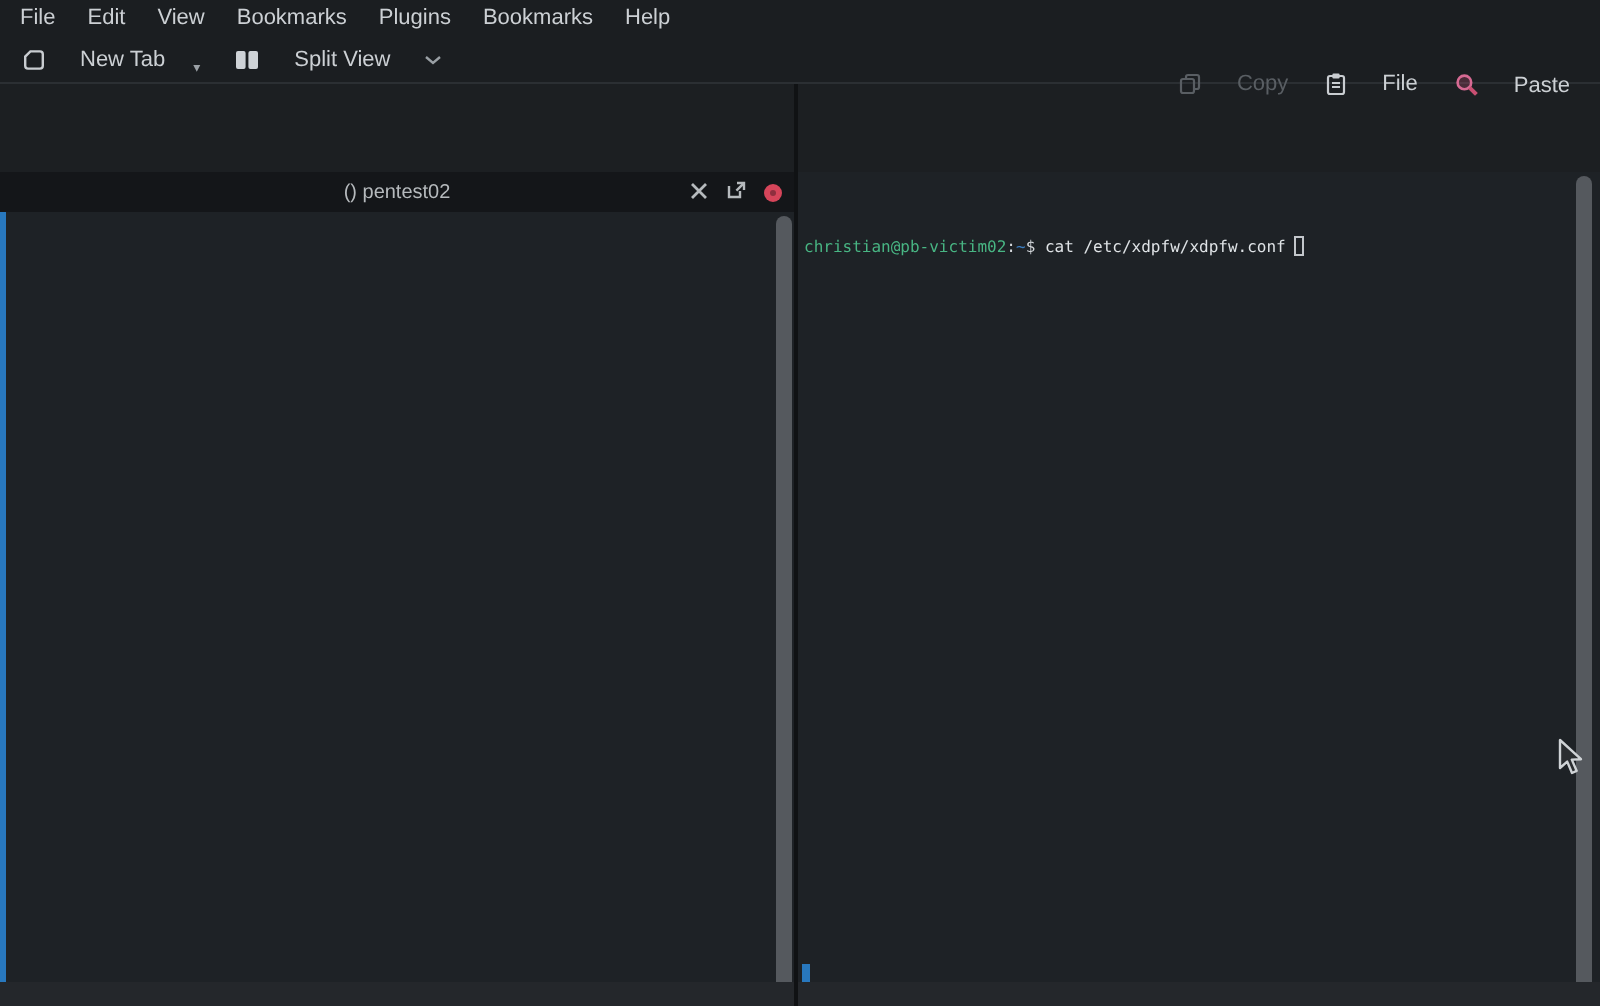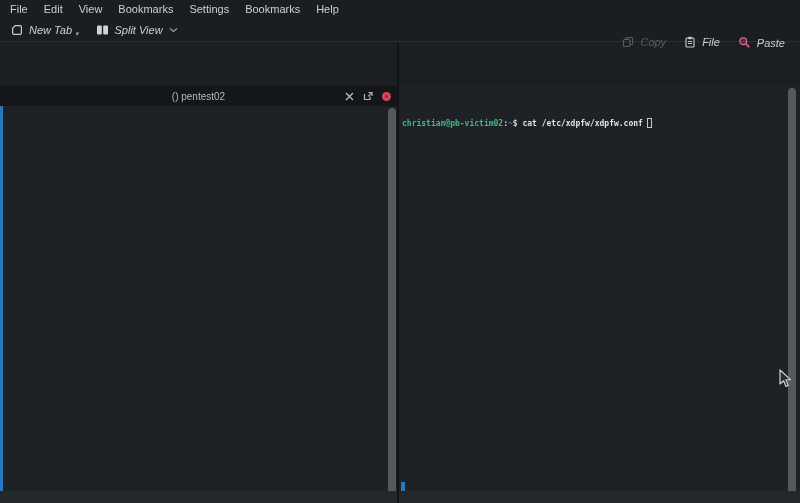--- a/index.html
+++ b/index.html
@@ -17,21 +17,21 @@
     font-size:11px; color:#ccd0d4;
   }
   .menu-item { padding:1px 8px; cursor:default; }
   
   .toolbar {
     height:24px; display:flex; align-items:center;
     background:#1b1e21; position:relative; padding-left:4px;
     font-size:11px; color:#ccd0d4;
     border-bottom:1px solid #2b2f33;
   }
-  .tool-btn { display:flex; align-items:center; gap:6px; padding:2px 7px;font-style:italic; }
+  .tool-btn { display:flex; align-items:center; gap:17px; padding:2px 7px; }
   .tool-btn svg { display:block; }
   .toolbar-right { position:absolute; right:8px; top:16px; height:100%; display:flex; align-items:flex-start; gap:4px; }
   .disabled { color:#595e63; }
   .mini-caret { font-size:7px; color:#9aa0a5; position:relative; top:4px; left:-3px; }
   
   .splitview { display:flex; height:461px; }
   .pane { display:flex; flex-direction:column; position:relative;margin-top:44px; }
   .pane-left { width:397px; }
   .pane-divider { width:2px; background:#101214; }
   .pane-right { flex:1; }
@@ -49,21 +49,21 @@
     background:#d6455a; position:relative;
   }
   .close-dot::after {
     content:""; position:absolute; left:3px; top:3px;
     width:3px; height:3px; border-radius:50%; background:#8e2f3e;
   }
   
   .terminal {
     position:relative; flex:1; background:#1e2226;
     font-family:"DejaVu Sans Mono", monospace;
-    font-size:8px; font-weight:bold; line-height:14px;
+    font-size:8px; font-weight:normal; line-height:14px;
     white-space:pre; overflow:hidden;
   }
   .term-content-left { padding:5px 0 0 5px; }
   .term-content-right { padding:3px 0 0 3px; }
   .focus-bar-left {
     position:absolute; left:0; top:0; width:3px; height:428px; background:#2878be;
   }
   .focus-bar-right {
     position:absolute; left:2px; top:396px; width:4px; height:33px; background:#2878be;
   }
@@ -91,21 +91,21 @@
   .mouse-pointer { position:absolute; left:779px; top:369px; z-index:50; pointer-events:none; }
 </style>
 </head>
 <body>
 
 <div class="menubar">
   <span class="menu-item">File</span>
   <span class="menu-item">Edit</span>
   <span class="menu-item">View</span>
   <span class="menu-item">Bookmarks</span>
-  <span class="menu-item">Settings</span>
+  <span class="menu-item">Plugins</span>
   <span class="menu-item">Bookmarks</span>
   <span class="menu-item">Help</span>
 </div>
 
 <div class="toolbar">
   <div class="tool-btn">
     <span>
       <svg width="12" height="12" viewBox="0 0 12 12">
         <path d="M4.2 1.7 L9 1.7 Q10.4 1.7 10.4 3.1 L10.4 8.9 Q10.4 10.3 9 10.3 L3 10.3 Q1.6 10.3 1.6 8.9 L1.6 4.3 Z" fill="none" stroke="#c9cdd1" stroke-width="1.2"></path>
       </svg>

